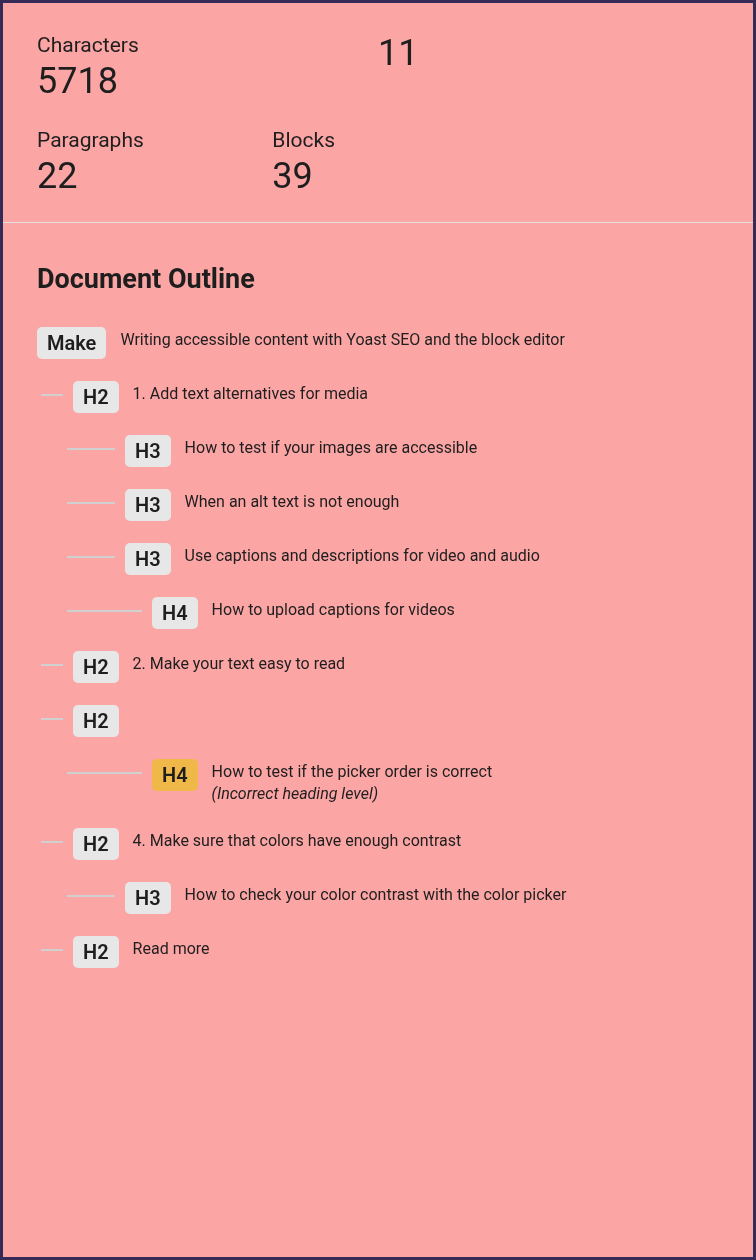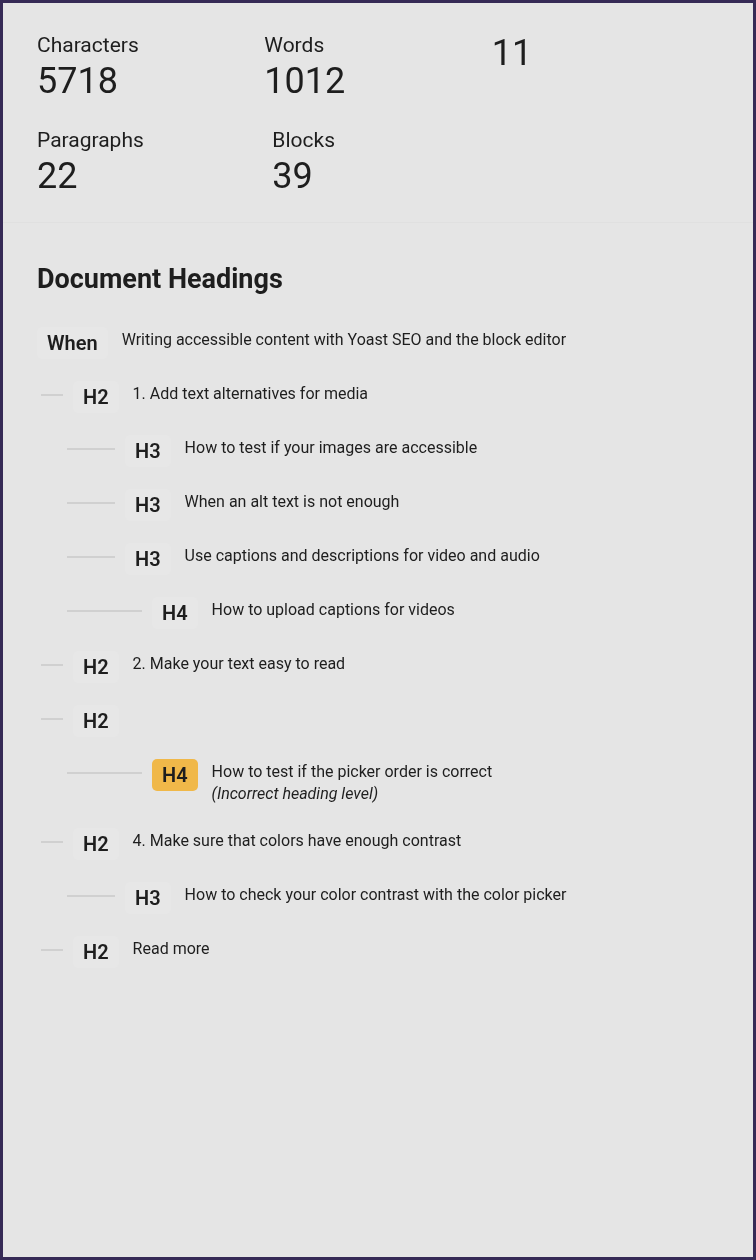--- a/index.html
+++ b/index.html
@@ -9,21 +9,21 @@
     }
     body {
       font-family: -apple-system, BlinkMacSystemFont, "Segoe UI", Roboto, sans-serif;
       background: #fff;
       color: #1e1e1e;
     }
     .panel {
       width: 756px;
       height: 1260px;
       border: 3px solid #362a56;
-      background: #e5e5e5;
+      background: #fca5a5;
     }
     .stats {
       padding: 30px 34px 24px 34px;
       border-bottom: 1px solid #e0e0e0;
     }
     .stats-row {
       display: flex;
     }
     .stat {
       flex: 1;
@@ -101,45 +101,41 @@
 
 <div class="panel">
 
   <div class="stats">
     <div class="stats-row">
       <div class="stat">
         <div class="stat-label">Characters</div>
         <div class="stat-value">5718</div>
       </div>
       <div class="stat">
-        <div class="stat-label">Words</div>
-        <div class="stat-value">1012</div>
-      </div>
-      <div class="stat">
         <div class="stat-value">11</div>
       </div>
     </div>
     <div class="stats-row">
       <div class="stat">
         <div class="stat-label">Paragraphs</div>
         <div class="stat-value">22</div>
       </div>
       <div class="stat">
         <div class="stat-label">Blocks</div>
         <div class="stat-value">39</div>
       </div>
       <div class="stat"></div>
     </div>
   </div>
 
   <div class="outline-section">
-    <div class="outline-title">Document Headings</div>
+    <div class="outline-title">Document Outline</div>
     <div id="outline-list">
         <div class="outline-item">
-          <div class="badge badge-default">When</div>
+          <div class="badge badge-default">Make</div>
           <div class="outline-text"><span>Writing accessible content with Yoast SEO and the block editor</span></div>
         </div>
         <div class="outline-item">
           <div class="connector" style="margin-left: 4px; margin-right: 10px;">
             <div class="connector-line" style="width: 22px;"></div>
           </div>
           <div class="badge badge-default">H2</div>
           <div class="outline-text"><span>1. Add text alternatives for media</span></div>
         </div>
         <div class="outline-item">

